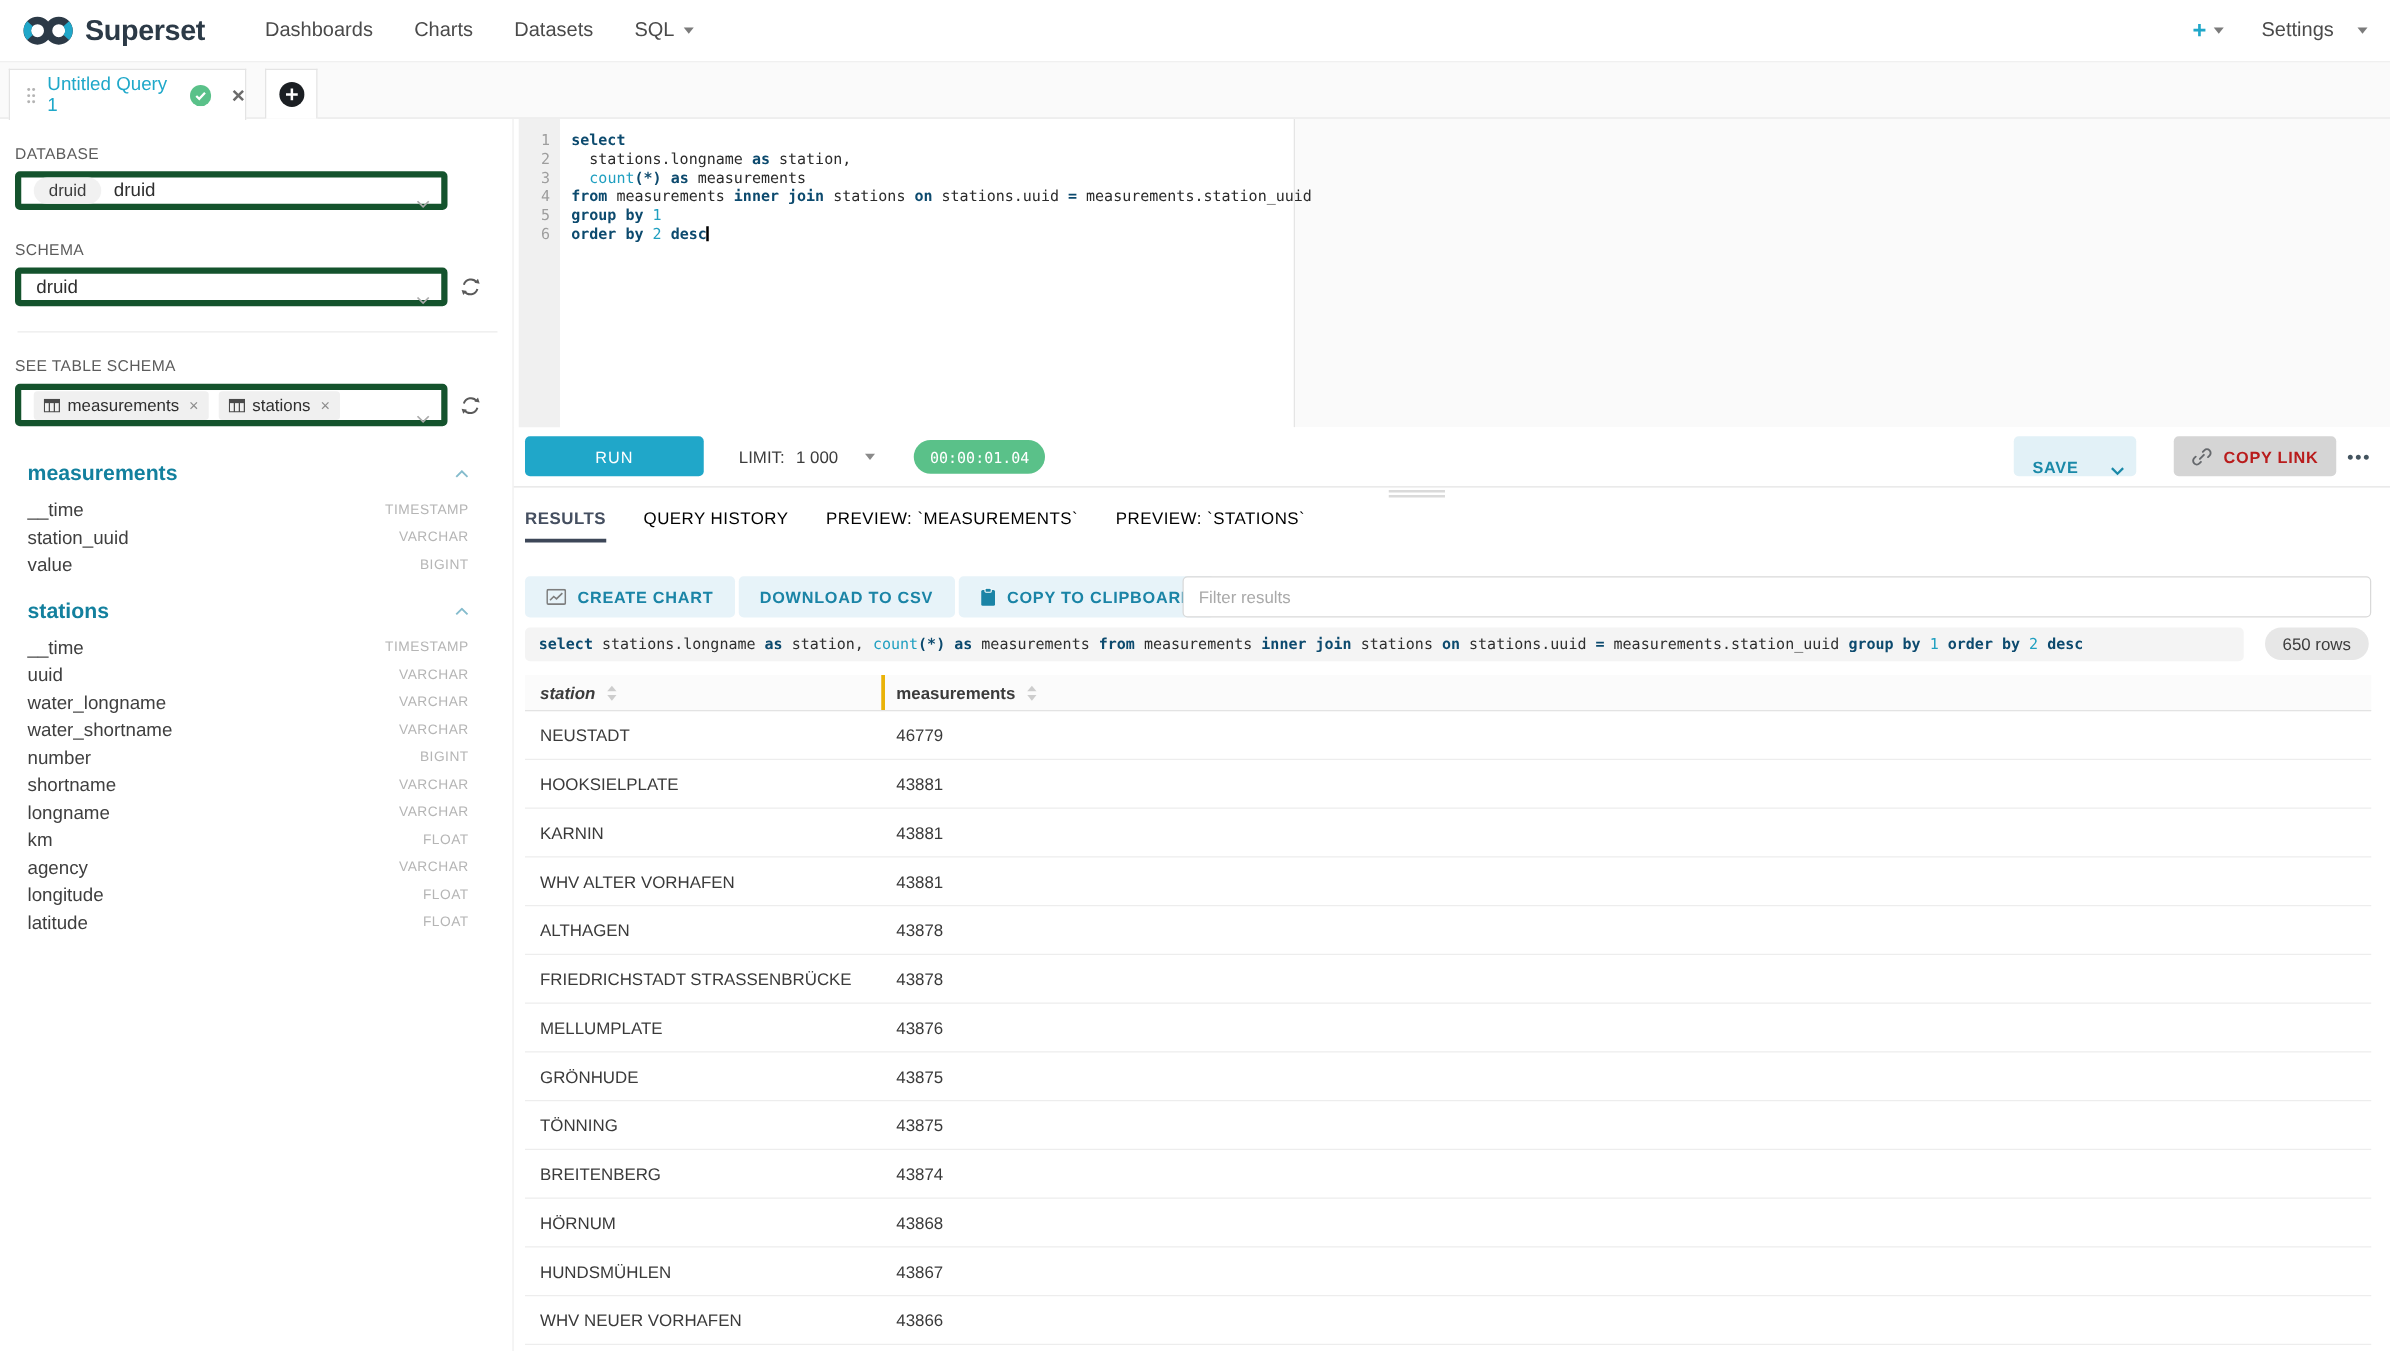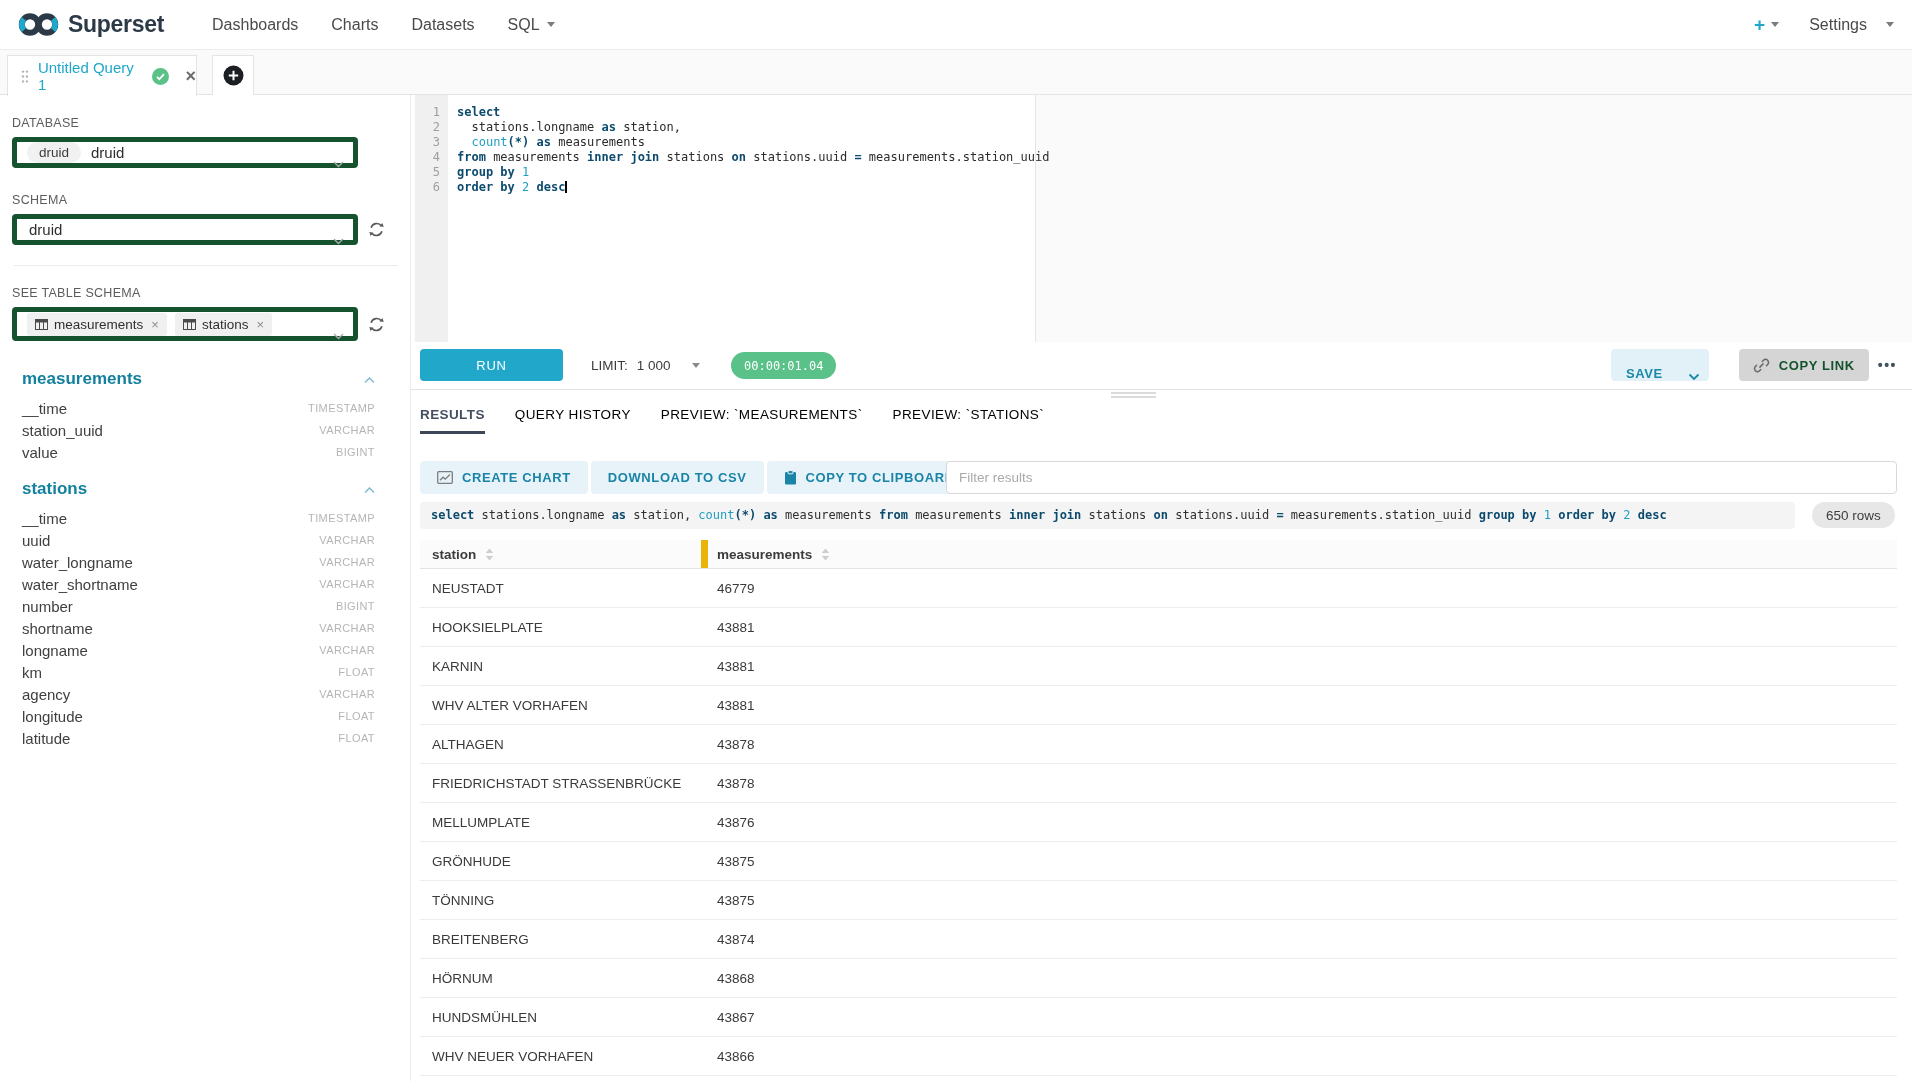--- a/index.html
+++ b/index.html
@@ -83,21 +83,21 @@
   .limit-group .caret-down { margin-left:12px; border-top-color:#8a8a8a; }
   .timer-badge { position:absolute; left:320px; top:10px; height:27px; padding:0 13px; border-radius:14px;
                  background:#5ac189; color:#fff; font-family:"DejaVu Sans Mono", monospace; font-size:12px;
                  display:flex; align-items:center; }
   .tb-right { position:absolute; right:15px; top:7px; display:flex; align-items:center; }
   .save-btn { height:32px; background:#e2f1f7; border-radius:4px; display:flex; align-items:flex-end; cursor:pointer; }
   .save-main { padding:0 15px; display:flex; align-items:center; color:#1a89a8; font-weight:bold; font-size:13px; letter-spacing:0.6px; }
   .save-sep { width:1px; background:#aed3e0; margin:5px 0; }
   .save-caret { width:30px; display:flex; align-items:center; justify-content:center; }
   .copylink-btn { height:32px; margin-left:30px; background:#d5d5d5; border-radius:4px; padding:0 14px;
-                  display:flex; align-items:center; gap:9px; color:#14532d; font-weight:bold; font-size:13px;
+                  display:flex; align-items:center; gap:9px; color:#b91c1c; font-weight:bold; font-size:13px;
                   letter-spacing:0.6px; cursor:pointer; }
   .more-btn { margin-left:9px; color:#44545f; font-size:14px; font-weight:bold; letter-spacing:1.5px; cursor:pointer; }
 
   
   #split { position:absolute; top:389px; left:411px; right:0; height:10px; background:#fff; border-top:1px solid #e3e3e3; cursor:row-resize; }
   #split::before, #split::after { content:""; position:absolute; left:700px; width:45px; height:2px; background:#dadada; }
   #split::before { top:2px; }
   #split::after { top:6px; }
 
   
@@ -113,21 +113,21 @@
             border-radius:4px; padding:0 12px; font-size:13.5px; color:#333; font-family:"Liberation Sans", sans-serif; }
   .filter::placeholder { color:#a9a9a9; }
   .preview { position:absolute; left:9px; top:103px; width:1375px; height:27px; background:#f4f4f4; border-radius:4px;
              padding:0 11px; font-family:"DejaVu Sans Mono", monospace; font-size:12px; line-height:27px;
              white-space:pre; overflow:hidden; color:#2f2f2f; }
   .badge { position:absolute; left:1401px; top:103px; height:26px; padding:0 14px; border-radius:13px;
            background:#e7e7e7; color:#3d3d3d; font-size:13.5px; display:flex; align-items:center; }
   .rtable { position:absolute; left:9px; top:141px; width:1477px; }
   .rt-header { display:flex; height:29px; background:#fbfbfb; border-bottom:1px solid #e3e3e3; }
   .rt-hcell { display:flex; align-items:center; gap:9px; font-size:13.5px; font-weight:bold; color:#3c3c3c; cursor:pointer; }
-  .rt-hcell.c1 { width:288px; padding-left:12px; border-right:7px solid #eab308; }
+  .rt-hcell.c1 { width:288px; padding-left:12px; border-right:3px solid #eab308;font-style:italic; }
   .rt-hcell.c2 { flex:1; padding-left:9px; }
   .rt-row { display:flex; height:39px; border-bottom:1px solid #ededed; align-items:center; }
   .rt-cell { font-size:13.5px; color:#3a3a3a; }
   .rt-cell.c1 { width:288px; padding-left:12px; }
   .rt-cell.c2 { flex:1; padding-left:9px; }
 </style>
 </head>
 <body>
 
 <div id="header">

